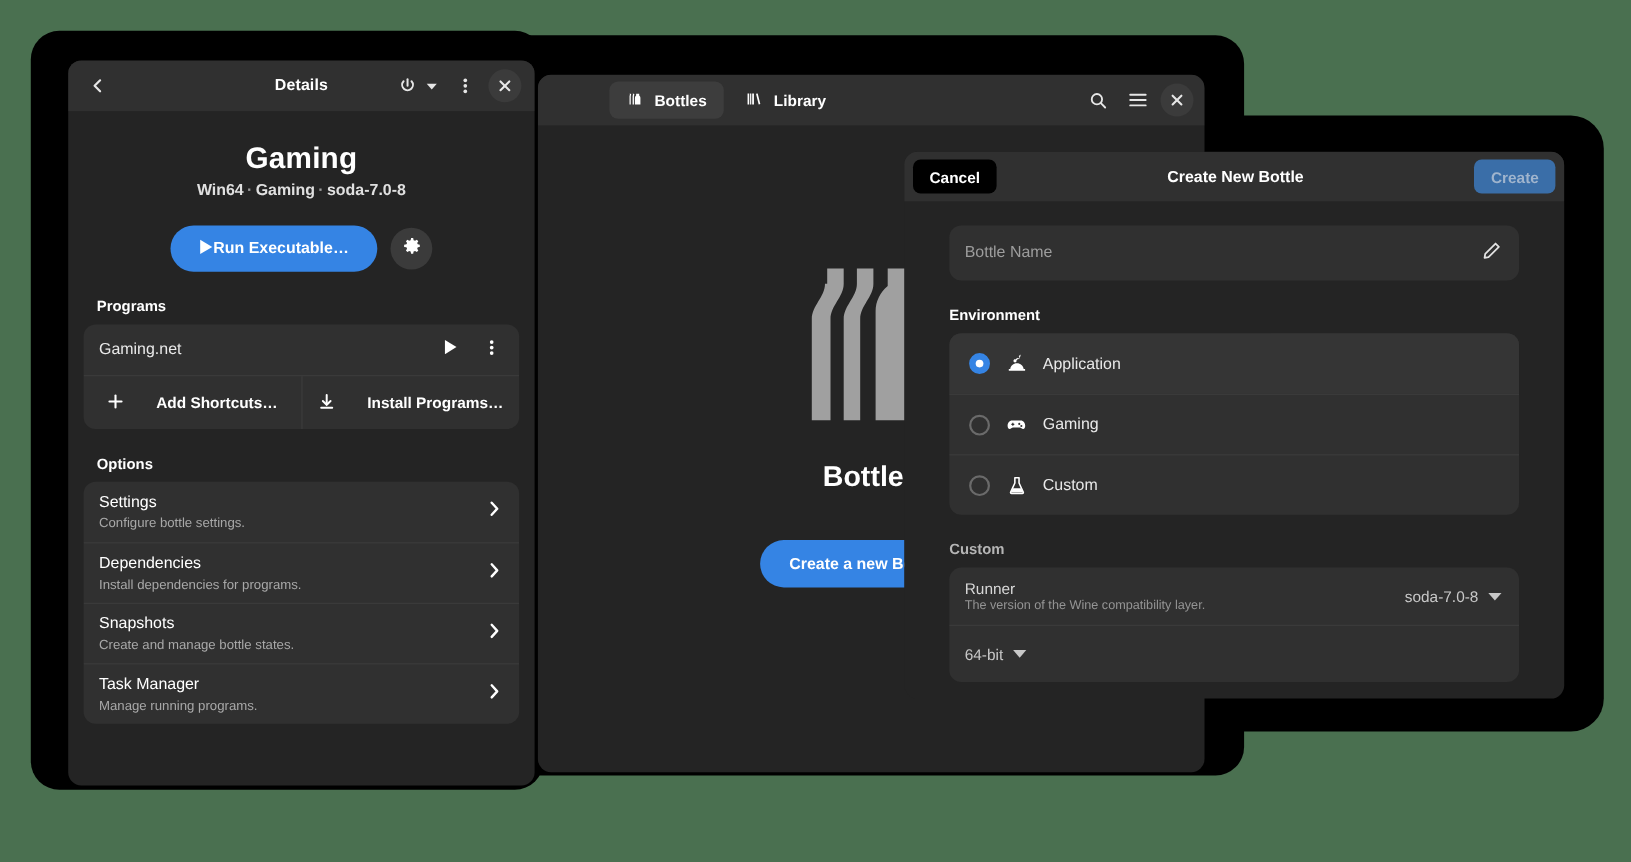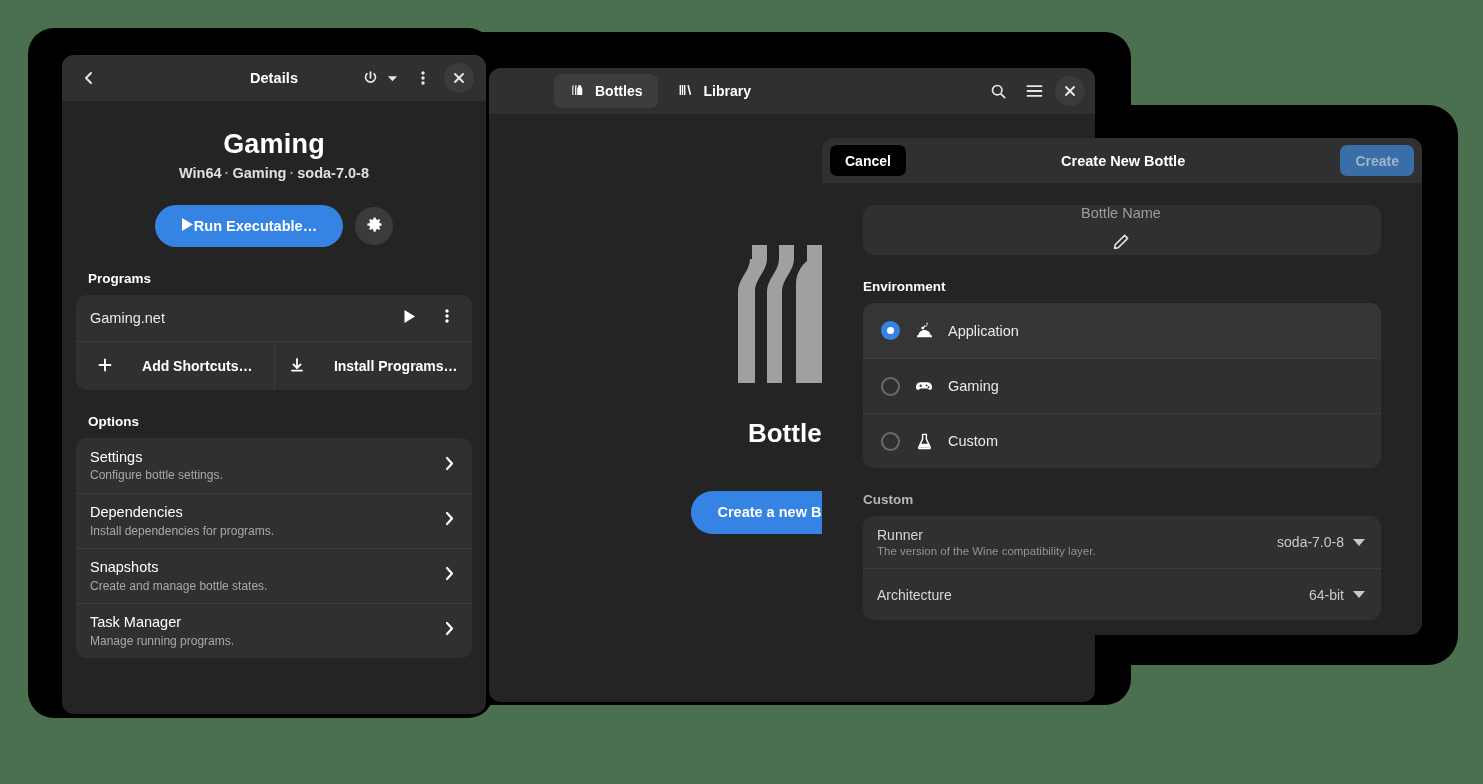--- a/index.html
+++ b/index.html
@@ -154,21 +154,21 @@
     display: flex; align-items: center;
     font-size: 14px; font-weight: bold;
   }
   .dlg-btn.cancel { background: #000000; color: #ffffff; }
   .dlg-btn.create { background: #3a6ea8; color: #9fb4cd; }
   .dlg-title { font-size: 14.5px; font-weight: bold; color: #ffffff; }
 
   .dlg-body { padding: 22px 41px 0 41px; }
   .name-field {
     background: #303030; border-radius: 11px; height: 50px;
-    display: flex; align-items: center; padding: 0 16px 0 14px; gap: 2px; flex-direction: column;
+    display: flex; align-items: center; padding: 0 16px 0 14px; gap: 2px;
   }
   .name-field .ph { flex: 1; color: #9d9d9d; font-size: 14.5px; }
 
   .grp-label { color: #ffffff; font-size: 13.5px; font-weight: bold; margin: 24px 0 9px 0; }
   .grp-label.muted { color: #b5b5b5; }
 
   .env-row { display: flex; align-items: center; gap: 14px; height: 55px; padding: 0 18px; }
   .env-row.selected { background: #353535; }
   .env-row + .env-row { border-top: 1px solid #3c3c3c; }
   .radio {
@@ -460,23 +460,20 @@
           <div class="cust-text">
             <div class="cust-title">Runner</div>
             <div class="cust-desc">The version of the Wine compatibility layer.</div>
           </div>
           <div class="cust-value">
             <span>soda-7.0-8</span>
             <span class="caret"></span>
           </div>
         </div>
         <div class="cust-row">
-          <div class="cust-text">
-            <div class="cust-title">Architecture</div>
-          </div>
           <div class="cust-value">
             <span>64-bit</span>
             <span class="caret"></span>
           </div>
         </div>
       </div>
     </div>
   </div>
 
 </div>

